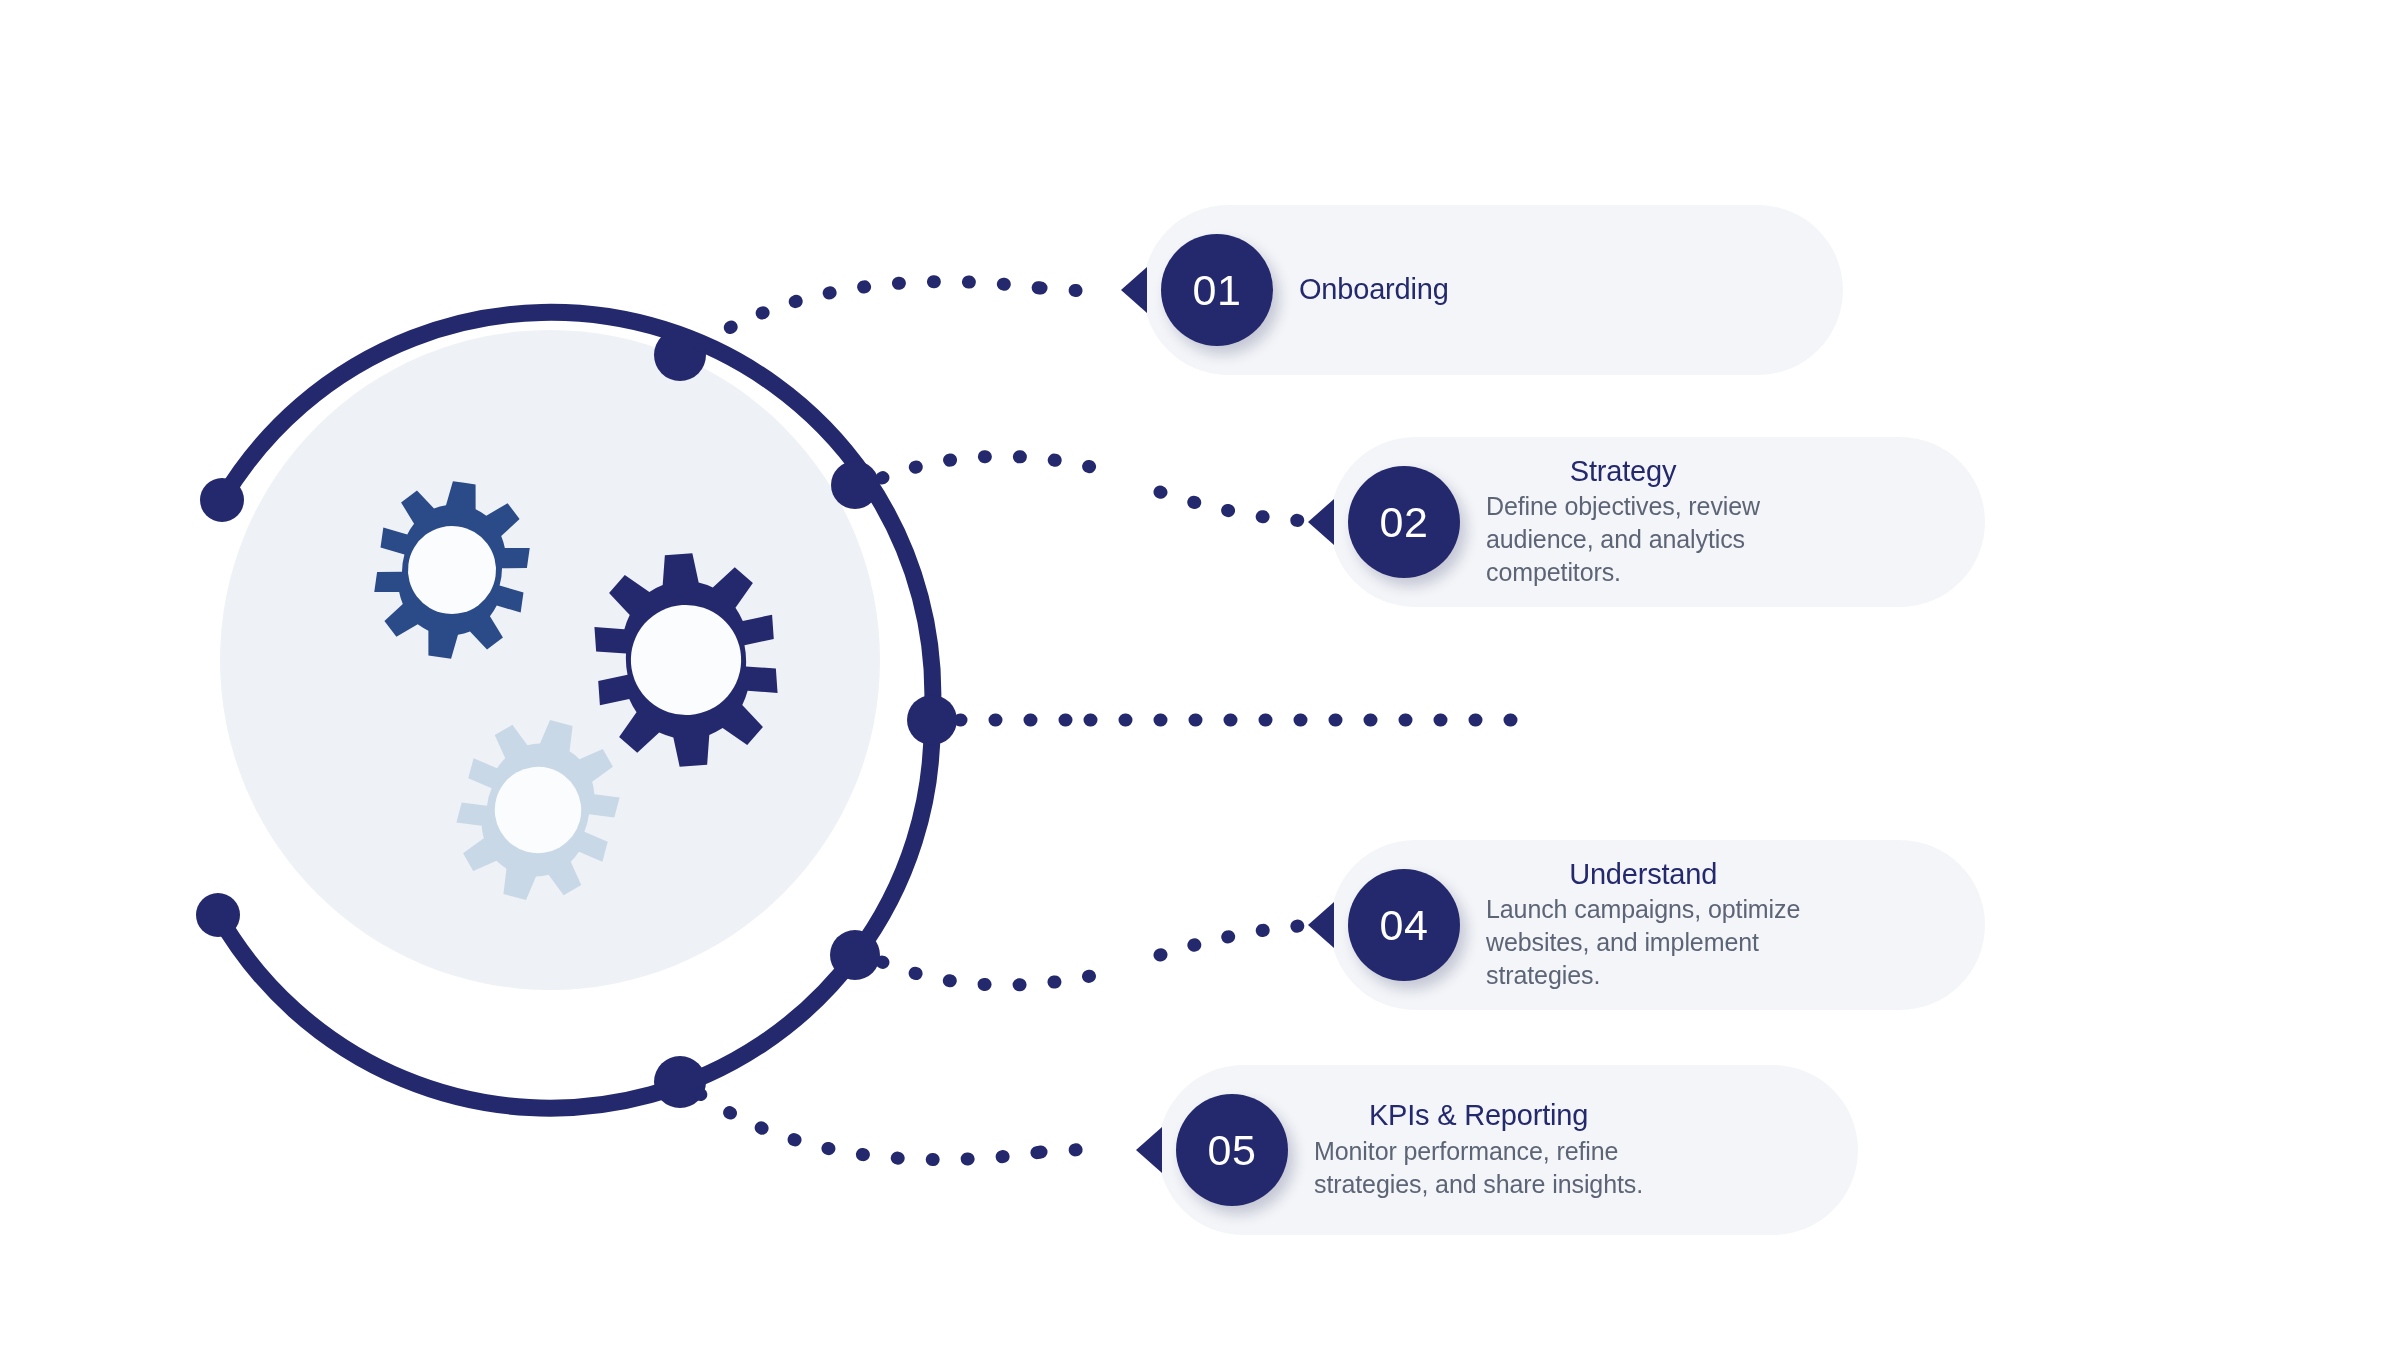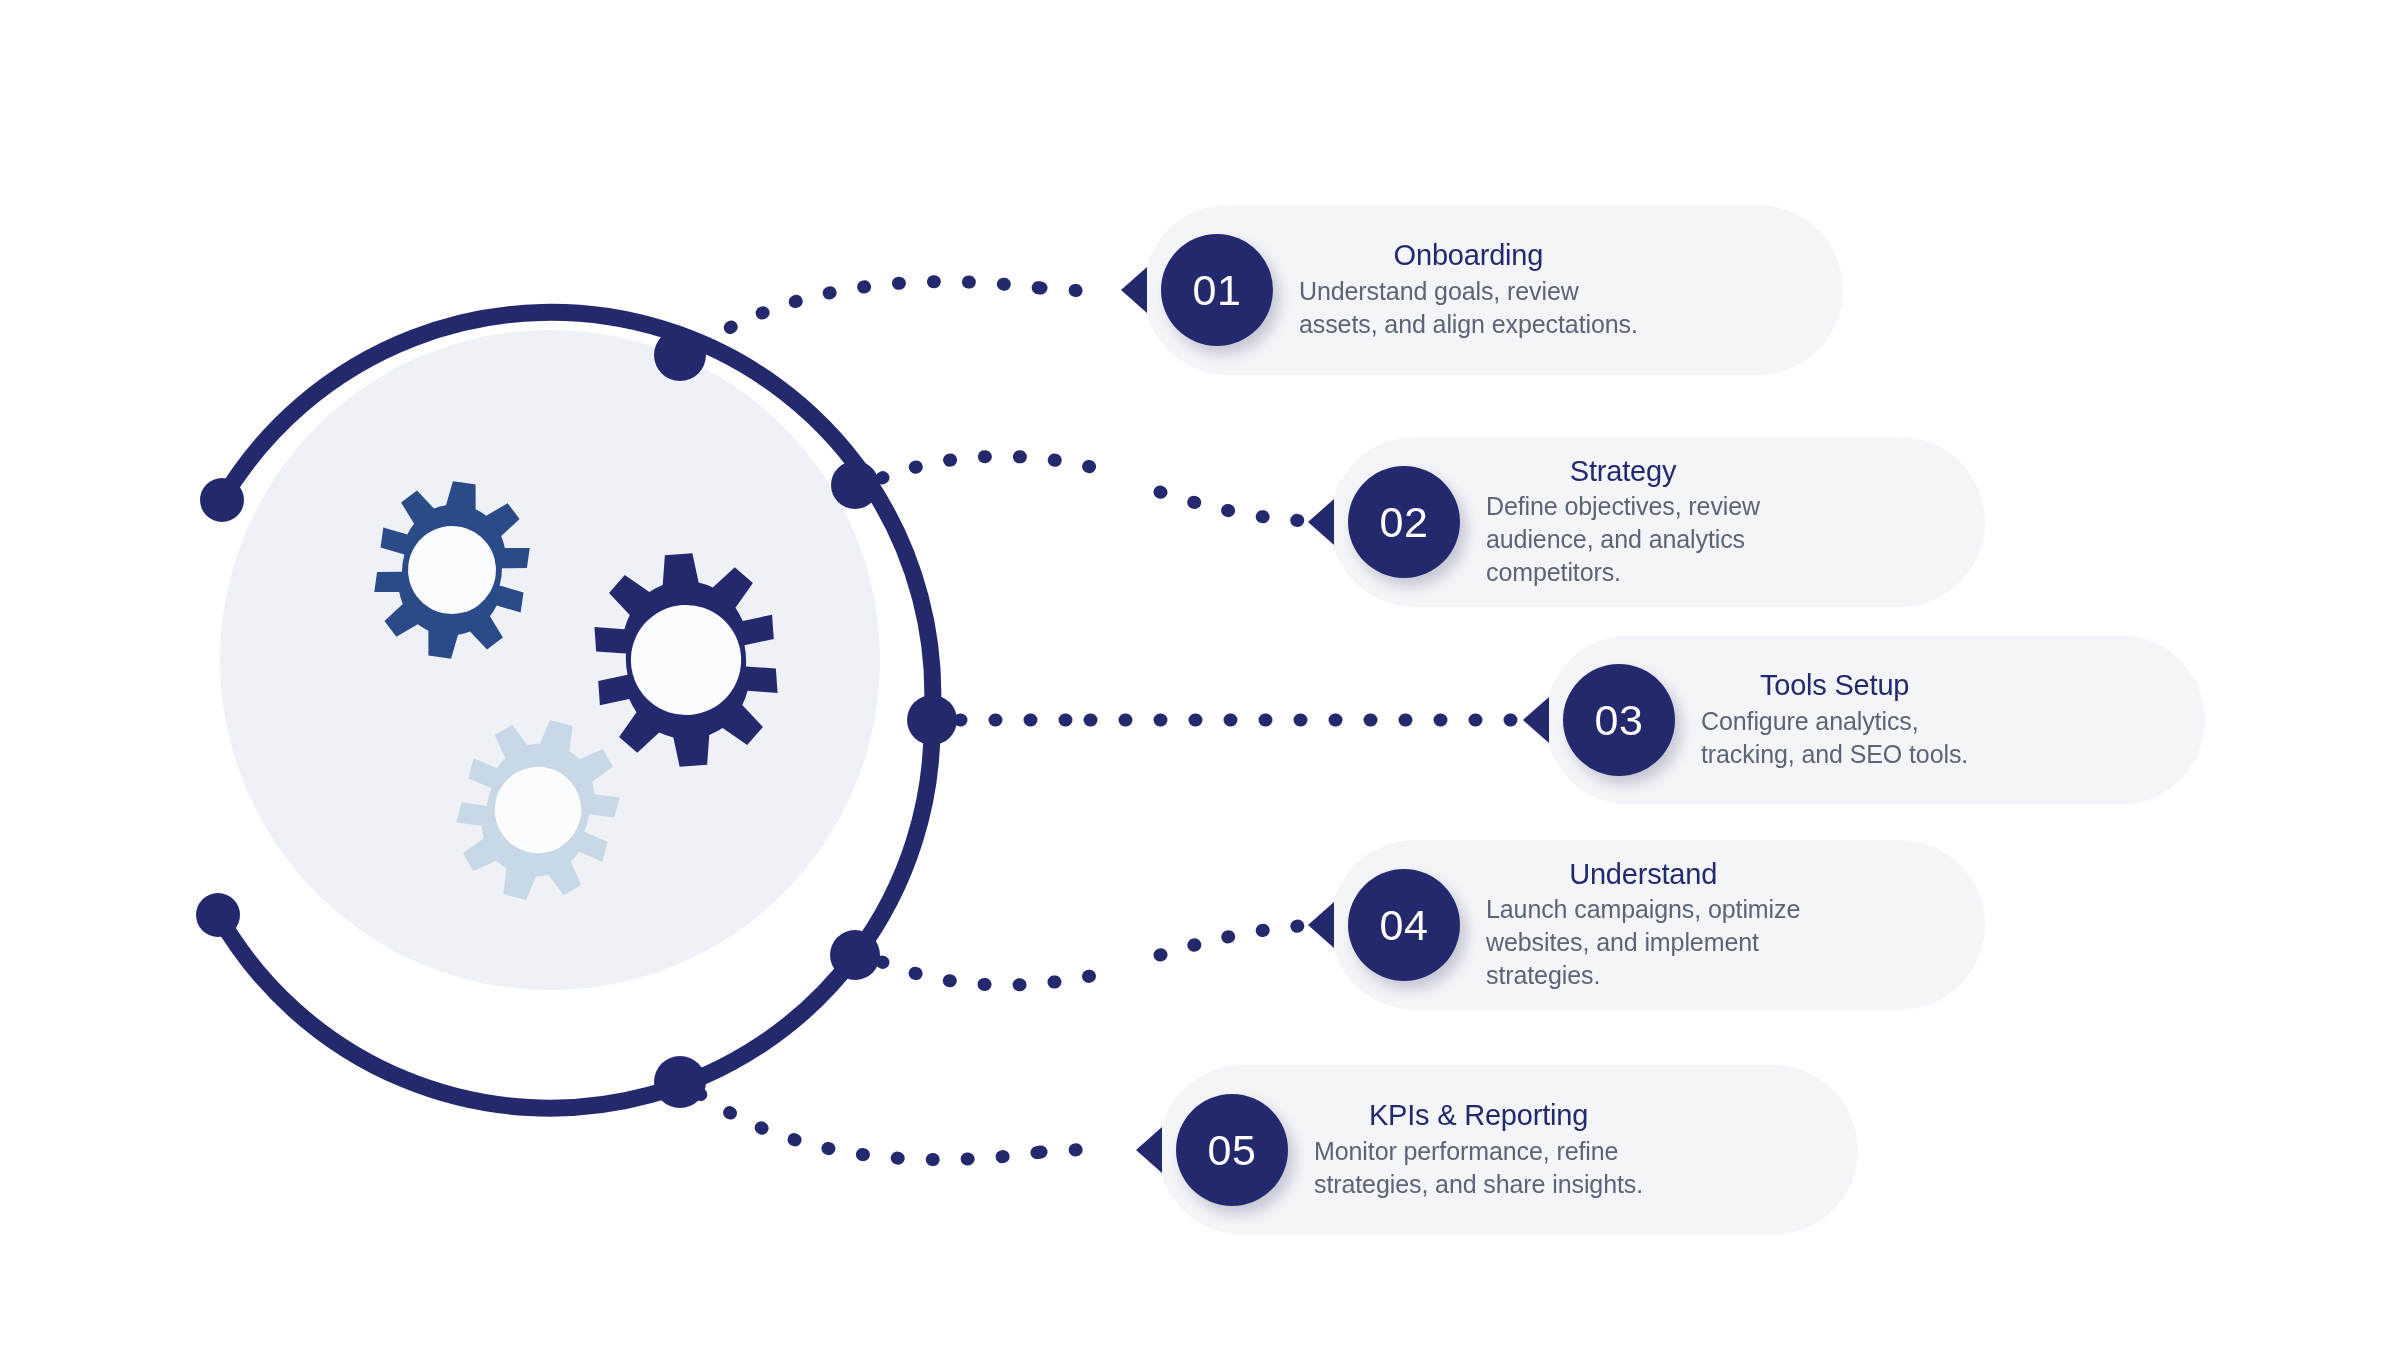--- a/index.html
+++ b/index.html
@@ -174,53 +174,37 @@
     <path d="M 1160,955 C 1230,933 1280,927 1312,925" fill="none" stroke="#24296e" stroke-width="13" stroke-linecap="round" stroke-dasharray="1 34"></path>
     <path d="M 1040,1152 C 1060,1152 1075,1150 1090,1148" fill="none" stroke="#24296e" stroke-width="13" stroke-linecap="round" stroke-dasharray="1 34"></path>
   </svg>
 
   <div class="step-row" style="left:1143px; top:205px; width:700px;">
     <div class="step-card" style="left:0; width:700px;"></div>
     <div class="step-arrow" style="left:-22px; top:62px;"></div>
     <div class="step-badge" style="margin-left:18px;">01</div>
     <div class="step-text">
       <div class="step-title">Onboarding</div>
-      <div class="step-desc">
-        <div>Understand goals, review</div>
-        <div>assets, and align expectations.</div>
-      </div>
     </div>
   </div>
 
   <div class="step-row" style="left:1330px; top:437px; width:655px;">
     <div class="step-card" style="left:0; width:655px;"></div>
     <div class="step-arrow" style="left:-22px; top:62px;"></div>
     <div class="step-badge" style="margin-left:18px;">02</div>
     <div class="step-text">
       <div class="step-title">Strategy</div>
       <div class="step-desc">
         <div>Define objectives, review</div>
         <div>audience, and analytics</div>
         <div>competitors.</div>
       </div>
     </div>
   </div>
 
-  <div class="step-row" style="left:1545px; top:635px; width:660px;">
-    <div class="step-card" style="left:0; width:660px;"></div>
-    <div class="step-arrow" style="left:-22px; top:62px;"></div>
-    <div class="step-badge" style="margin-left:18px;">03</div>
-    <div class="step-text">
-      <div class="step-title">Tools Setup</div>
-      <div class="step-desc">
-        <div>Configure analytics,</div>
-        <div>tracking, and SEO tools.</div>
-      </div>
-    </div>
-  </div>
 
   <div class="step-row" style="left:1330px; top:840px; width:655px;">
     <div class="step-card" style="left:0; width:655px;"></div>
     <div class="step-arrow" style="left:-22px; top:62px;"></div>
     <div class="step-badge" style="margin-left:18px;">04</div>
     <div class="step-text">
       <div class="step-title">Understand</div>
       <div class="step-desc">
         <div>Launch campaigns, optimize</div>
         <div>websites, and implement</div>

